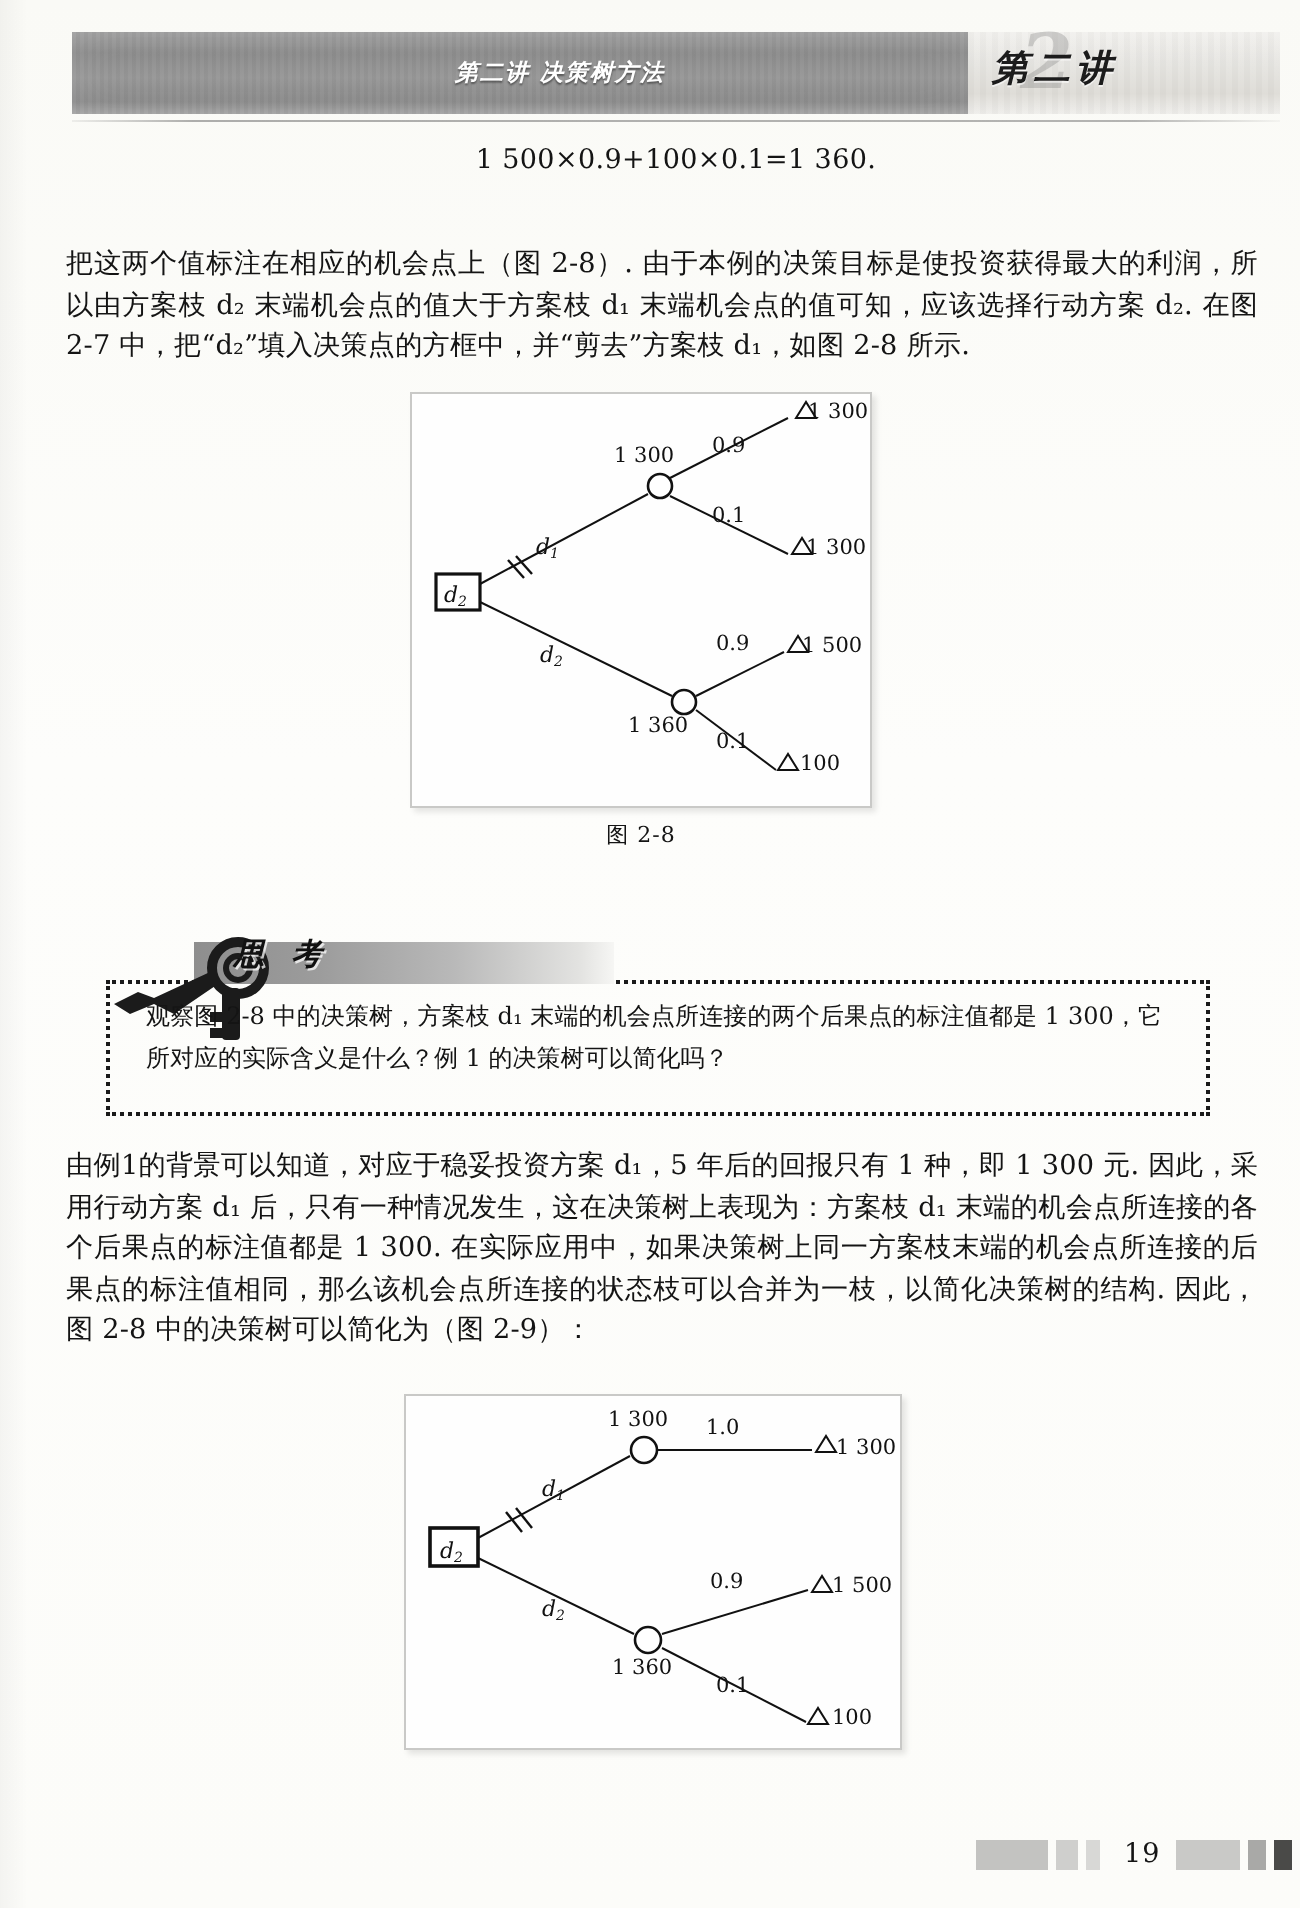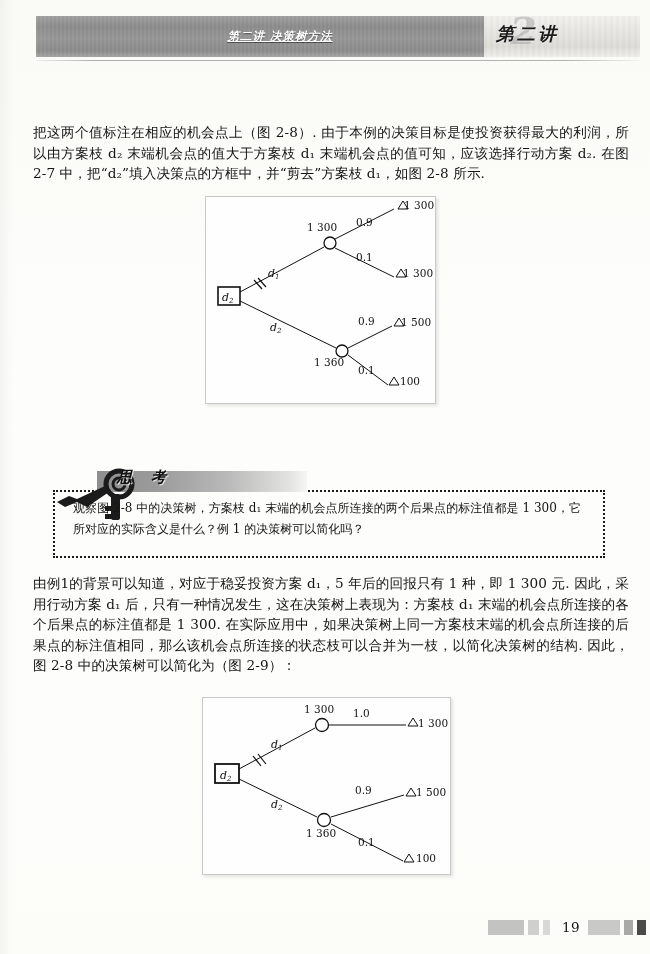--- a/index.html
+++ b/index.html
@@ -53,21 +53,20 @@
     line-height: 41px;
     text-align: center;
     color: #ffffff;
     font-weight: bold;
     font-style: italic;
     font-size: 11.5px;
     letter-spacing: 1px;
     font-family: "DejaVu Sans", "Liberation Sans", sans-serif;
     text-shadow: 0 1px 1px rgba(0,0,0,.45);
     z-index: 3;
-    text-decoration: underline;
   }
   .hdr-right {
     position: absolute;
     left: 448px; top: 0;
     width: 156px; height: 41px;
     background: linear-gradient(180deg,#f2f1ee 0%, #e6e5e1 40%, #dedcd7 75%, #efeeeb 100%);
   }
   .hdr-right:after{
     content:"";
     position:absolute; inset:0;
@@ -170,21 +169,21 @@
   }
   .think-label {
     position: absolute;
     left: 72px; top: -12px;
     z-index: 4;
     font-size: 15px;
     font-weight: bold;
     font-style: italic;
     color: #111;
     letter-spacing: 5px;
-    font-family: Liberation Mono, monospace;
+    font-family: Liberation Serif, serif;
     text-shadow: 1px 1px 0 rgba(255,255,255,.75);
   }
   .key-icon { position: absolute; left: 2px; top: -14px; z-index: 3; }
   .think-text {
     position: absolute;
     left: 28px; top: 18px;
     width: 508px;
     font-size: 12px;
     line-height: 21px;
     text-align: justify;
@@ -204,20 +203,21 @@
 <div class="hdr">
   <div class="hdr-band"></div>
   <div class="hdr-right"></div>
   <div class="hdr-title">第二讲  决策树方法</div>
   <div class="hdr-watermark">2</div>
   <div class="hdr-hand">第二讲</div>
 </div>
 <div class="hdr-rule"></div>
 
 <div class="eqs">
+  <div class="eq">1 500×0.9+100×0.1=1 360.</div>
 </div>
 
 <div class="para" id="para1">把这两个值标注在相应的机会点上（图 2-8）. 由于本例的决策目标是使投资获得最大的利润，所以由方案枝 d₂ 末端机会点的值大于方案枝 d₁ 末端机会点的值可知，应该选择行动方案 d₂. 在图 2-7 中，把“d₂”填入决策点的方框中，并“剪去”方案枝 d₁，如图 2-8 所示.</div>
 
 <div class="figwrap" style="left:205px; top:196px; width:231px;">
   <div class="figbox" style="width:229px; height:206px;">
     <svg width="229" height="206" viewBox="0 0 229 206">
 
       <rect x="12" y="90" width="22" height="18" fill="#fff" stroke="#111" stroke-width="1.6"></rect>
       <text class="tli" x="16" y="104">d<tspan font-size="7" dy="2">2</tspan></text>
@@ -251,20 +251,21 @@
       <text class="tl" x="152" y="128">0.9</text>
       <polygon points="188,129 193,121 198,129" fill="none" stroke="#111" stroke-width="1"></polygon>
       <text class="tl" x="195" y="129">1 500</text>
 
       <line x1="142" y1="158" x2="182" y2="188" stroke="#111" stroke-width="1"></line>
       <text class="tl" x="152" y="177">0.1</text>
       <polygon points="183,188 188,180 193,188" fill="none" stroke="#111" stroke-width="1"></polygon>
       <text class="tl" x="194" y="188">100</text>
     </svg>
   </div>
+  <div class="figcap" style="top:214px;">图 2-8</div>
 </div>
 
 <div class="think">
   <div class="think-dots"></div>
   <div class="think-banner"></div>
   <svg class="key-icon" width="112" height="56" viewBox="0 0 112 56">
     <g fill="#1b1b1b">
       <circle cx="72" cy="18" r="13" fill="none" stroke="#1b1b1b" stroke-width="5"></circle>
       <circle cx="72" cy="18" r="6" fill="none" stroke="#1b1b1b" stroke-width="3"></circle>
       <path d="M62 26 L40 41 L30 36 L18 41 L10 36 L22 30 L30 33 L58 20 Z"></path>

